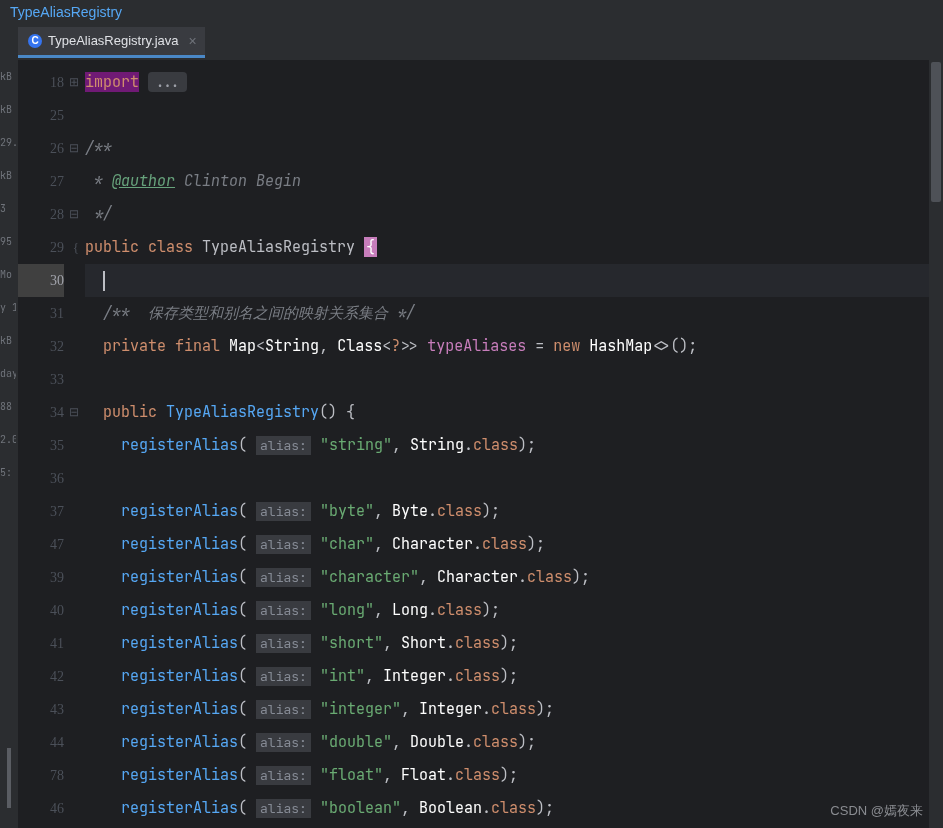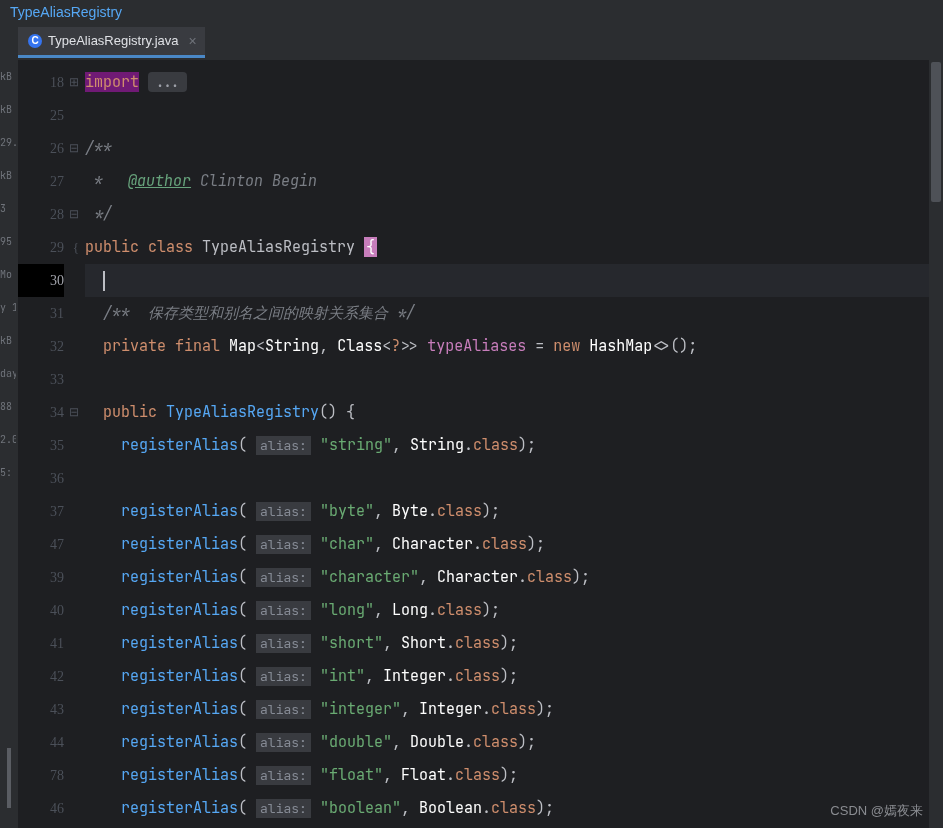--- a/index.html
+++ b/index.html
@@ -94,21 +94,21 @@
       user-select: none;
       position: relative;
       border-right: 1px solid #1e1f22;
     }
     .gutter .line-num {
       height: 33px;
       position: relative;
       font-family: Liberation Serif, serif;
     }
     .gutter .highlight {
-      background: #000000;
+      background: #404040;
       color: #a1a3ab;
     }
     .fold-marker {
       position: absolute;
       right: -15px;
       color: #4b5059;
       font-size: 12px;
     }
     .brace-hint {
       position: absolute;
@@ -131,21 +131,21 @@
     .code-line.current {
       background: #26282d;
     }
     .kw { color: #cf8e6d; }
     .cls-name { color: #bcbec4; }
     .type { color: #ffffff; }
     .method { color: #56a8f5; }
     .field { color: #c77dbb; }
     .str { color: #6aab73; }
     .comment { color: #7a7e85; font-style: italic; }
-    .doc-tag { color: #67a37c; font-style: italic; text-decoration: underline; margin-left: 16px; }
+    .doc-tag { color: #67a37c; font-style: italic; text-decoration: underline; }
     .punct { color: #bcbec4; }
     .param-hint {
       background: #393b40;
       color: #858a94;
       border-radius: 0;
       padding: 1px 4px;
       font-size: 13px;
       font-style: normal;
     }
     .fold-box {

